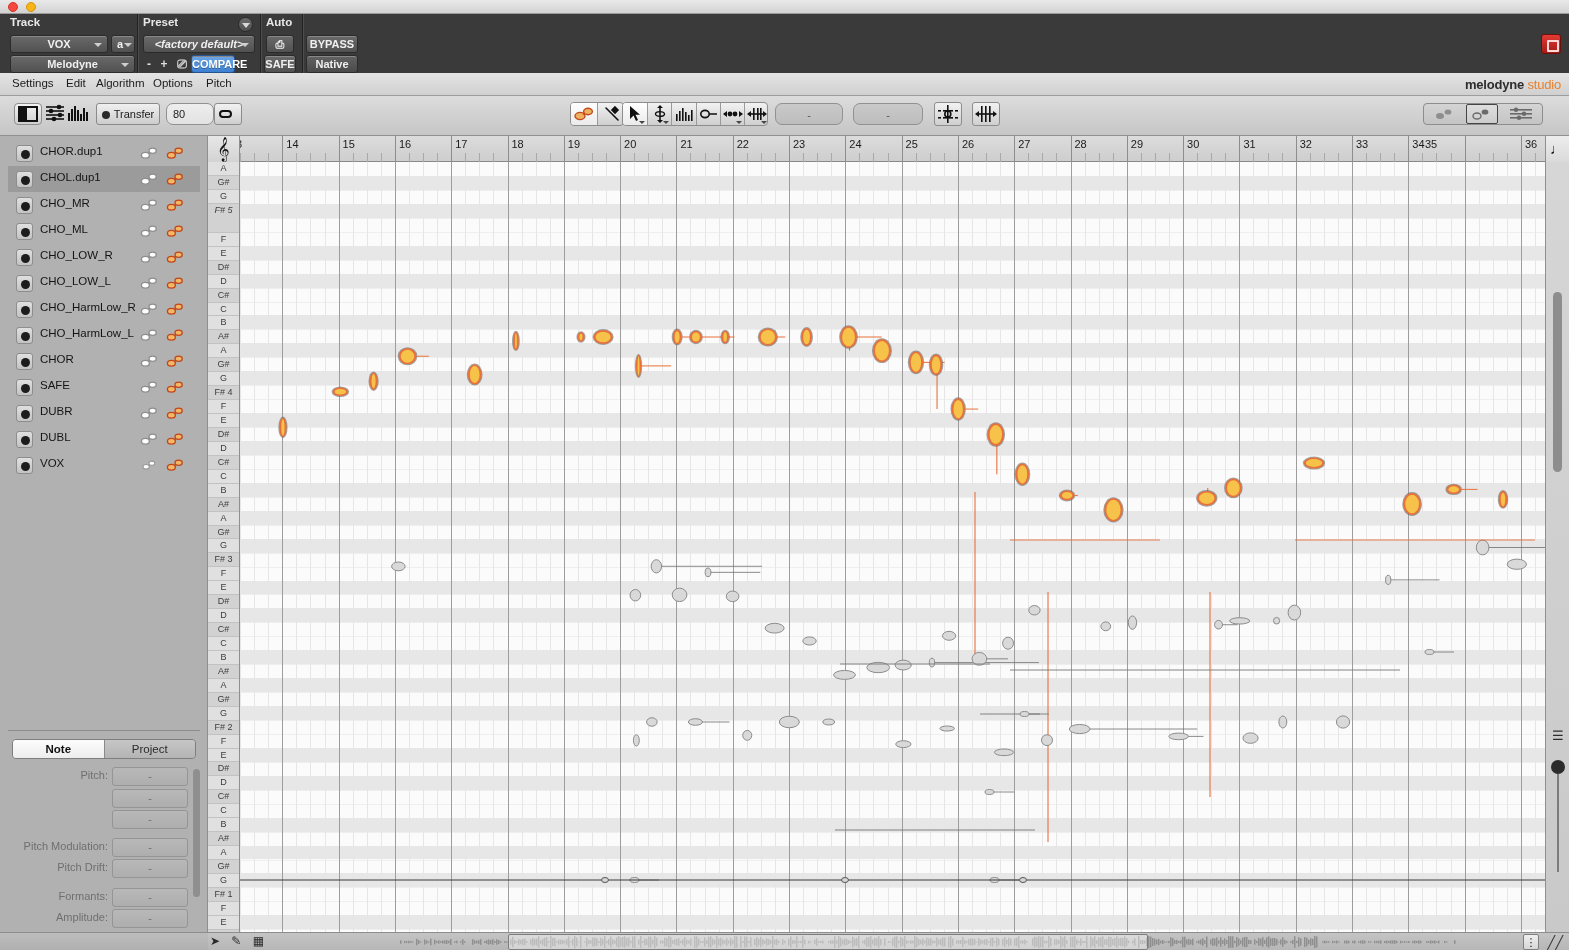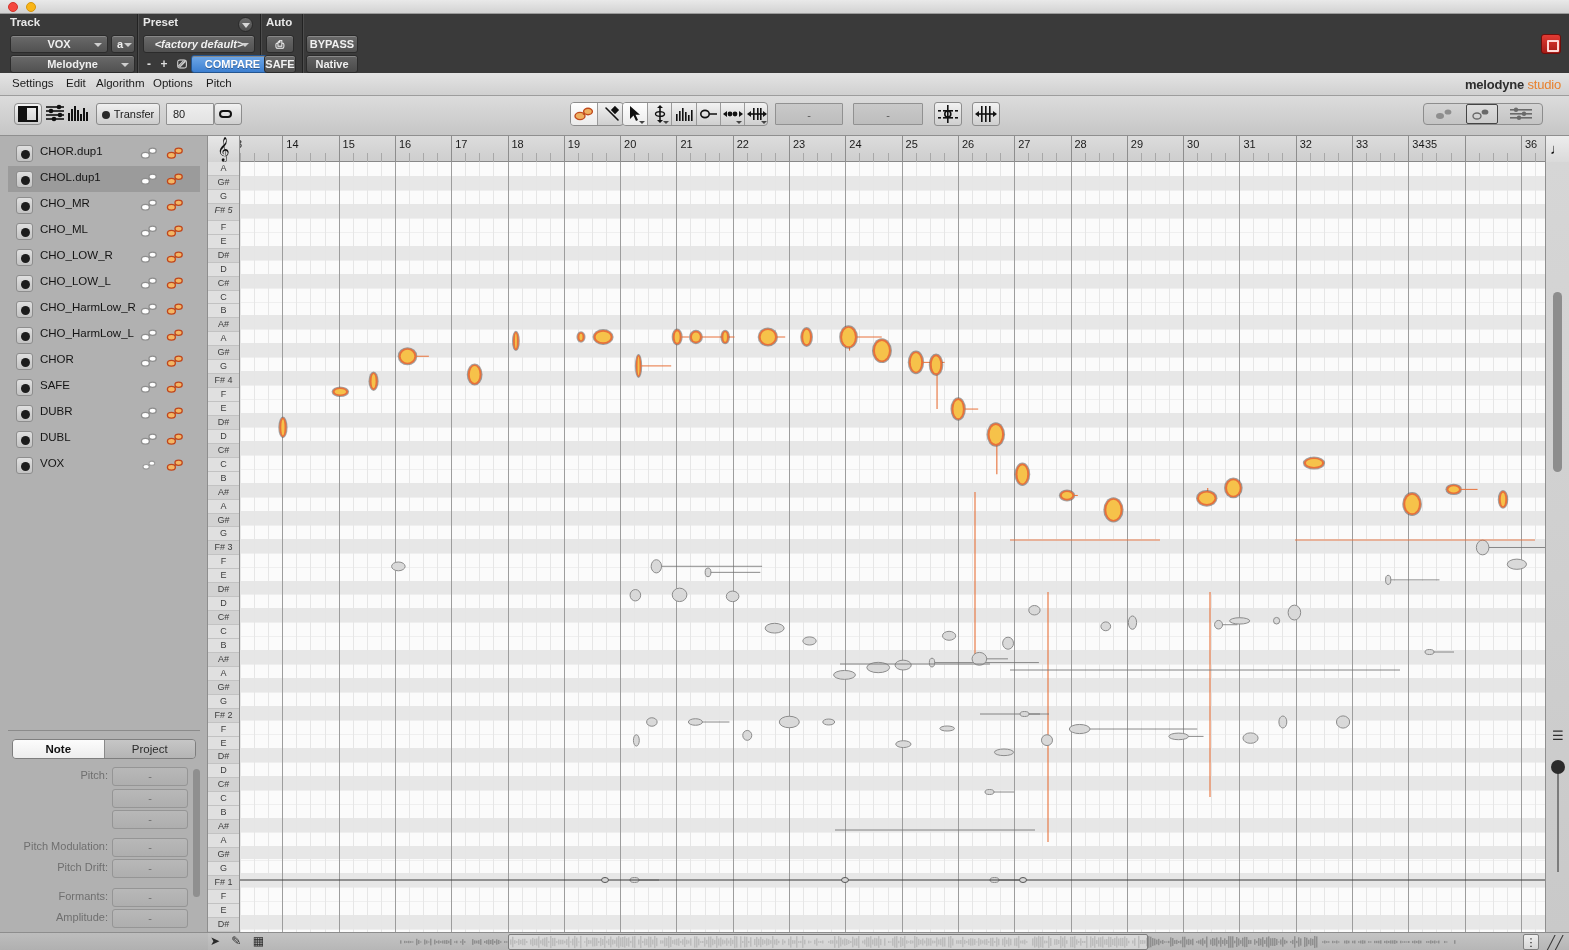--- a/index.html
+++ b/index.html
@@ -113,21 +113,21 @@
   .tb-seg {
     position:absolute; top:0; height:100%;
     border-right:1px solid #9a9a9a;
     display:flex; align-items:center; justify-content:center;
   }
   .tb-seg:last-child{ border-right:none; }
   .tb-seg.sel { background:linear-gradient(#ffffff,#ebebeb); }
   .field {
     position:absolute;
     background:linear-gradient(#c9c9c9,#bdbdbd);
-    border:1px solid #919191; border-radius:1px;
+    border:1px solid #919191; border-radius:7px;
     color:#555; font-size:11px; text-align:center; line-height:22px;
   }
   .field.white {
     background:linear-gradient(#eeeeee,#e2e2e2); color:#222; text-align:left;
     padding-left:6px; line-height:20px;
   }
   .transfer-btn {
     position:absolute;
     background:linear-gradient(#f0f0f0,#cdcdcd);
     border:1px solid #8a8a8a; border-radius:3px;
@@ -320,21 +320,21 @@
       <span class="caret"></span>
     </div>
 
     <div class="dk-btn italic" style="left:143px; top:21px; width:112px; height:18px;">
       <span>&lt;factory default&gt;</span>
       <span class="caret"></span>
     </div>
     <div class="mini-sym" style="left:143px; top:43px; width:12px;">-</div>
     <div class="mini-sym" style="left:158px; top:43px; width:12px;">+</div>
     <div class="mini-sym" style="left:175px; top:43px; width:14px;">⎚</div>
-    <div class="dk-btn compare" style="left:191px; top:41px; width:83px; height:18px;">COMPARE</div>
+    <div class="dk-btn compare" style="left:191px; top:41px; width:44px; height:18px;">COMPARE</div>
 
     <div class="dk-btn" style="left:266px; top:21px; width:28px; height:18px;">⎙</div>
     <div class="dk-btn" style="left:264px; top:41px; width:32px; height:18px;">SAFE</div>
 
     <div class="dk-btn" style="left:306px; top:21px; width:52px; height:18px;">BYPASS</div>
     <div class="dk-btn flat" style="left:306px; top:41px; width:52px; height:18px;">Native</div>
 
     <div class="rec-led" style="right:8px; top:20px;"></div>
   </div>
 
@@ -914,21 +914,21 @@
         <div class="beat-tick" style="left: 1266.82px;"></div>
         <div class="beat-tick" style="left: 1294.97px;"></div>
       </div>
     <div class="note-box">♩</div>
   </div>
 
   <div class="keycol" id="keycol">
       <div class="key-row" style="height: 13.95px; line-height: 12.95px;">A</div>
       <div class="key-row blk" style="height: 13.95px; line-height: 12.95px;">G#</div>
       <div class="key-row" style="height: 13.95px; line-height: 12.95px;">G</div>
-      <div class="key-row blk" style="height: 17px; line-height: 12.95px; font-style: italic;">F# 5</div>
+      <div class="key-row blk" style="height: 29px; line-height: 12.95px; font-style: italic;">F# 5</div>
       <div class="key-row" style="height: 13.95px; line-height: 12.95px;">F</div>
       <div class="key-row" style="height: 13.95px; line-height: 12.95px;">E</div>
       <div class="key-row blk" style="height: 13.95px; line-height: 12.95px;">D#</div>
       <div class="key-row" style="height: 13.95px; line-height: 12.95px;">D</div>
       <div class="key-row blk" style="height: 13.95px; line-height: 12.95px;">C#</div>
       <div class="key-row" style="height: 13.95px; line-height: 12.95px;">C</div>
       <div class="key-row" style="height: 13.95px; line-height: 12.95px;">B</div>
       <div class="key-row blk" style="height: 13.95px; line-height: 12.95px;">A#</div>
       <div class="key-row" style="height: 13.95px; line-height: 12.95px;">A</div>
       <div class="key-row blk" style="height: 13.95px; line-height: 12.95px;">G#</div>

